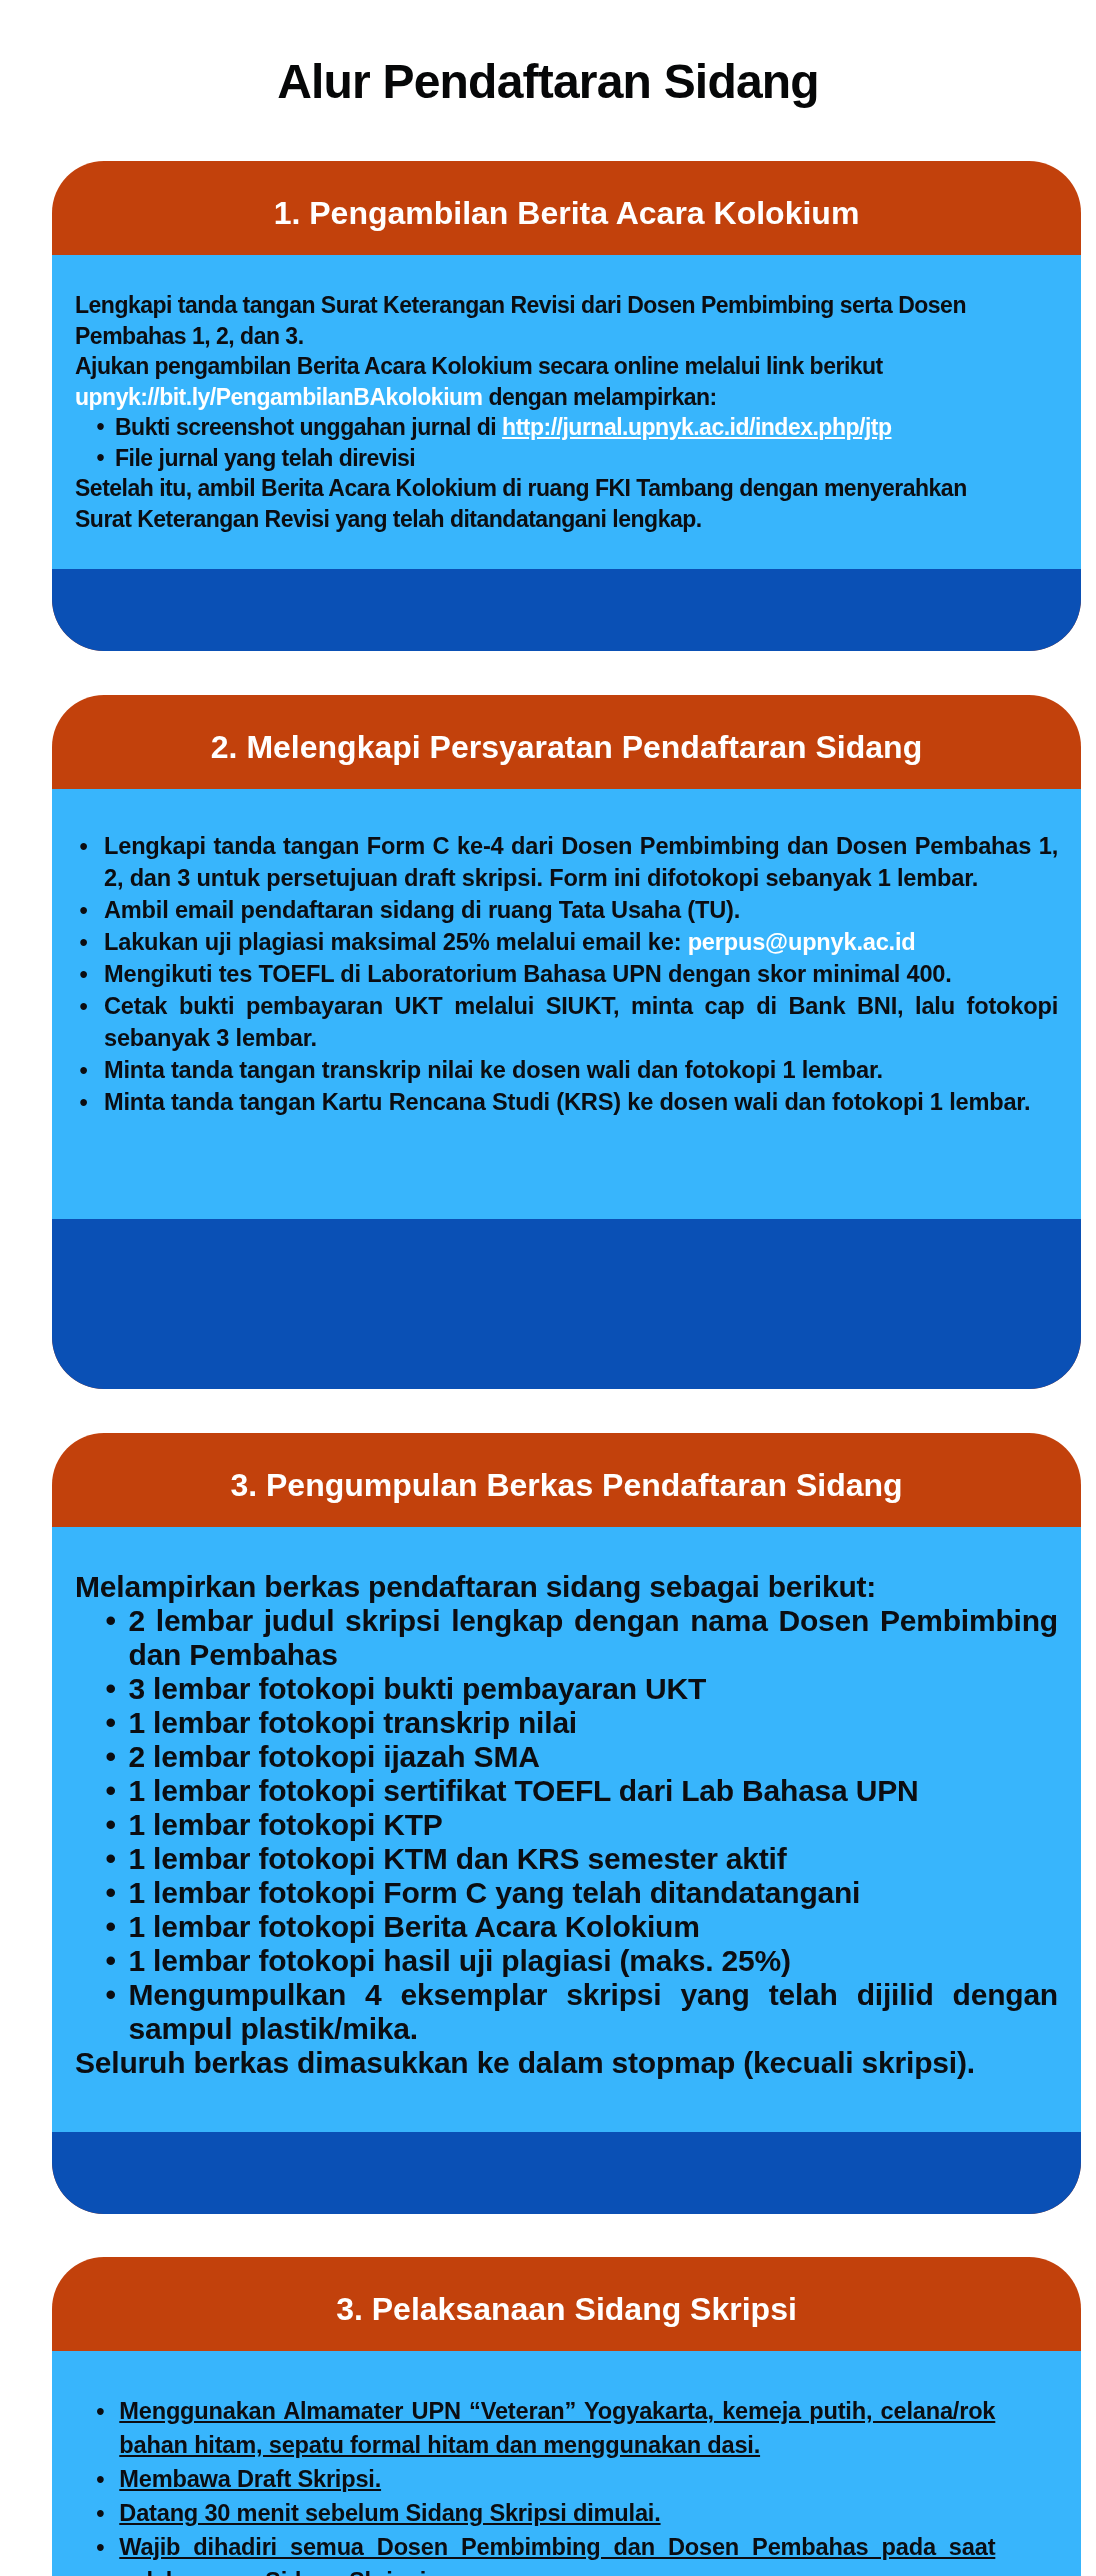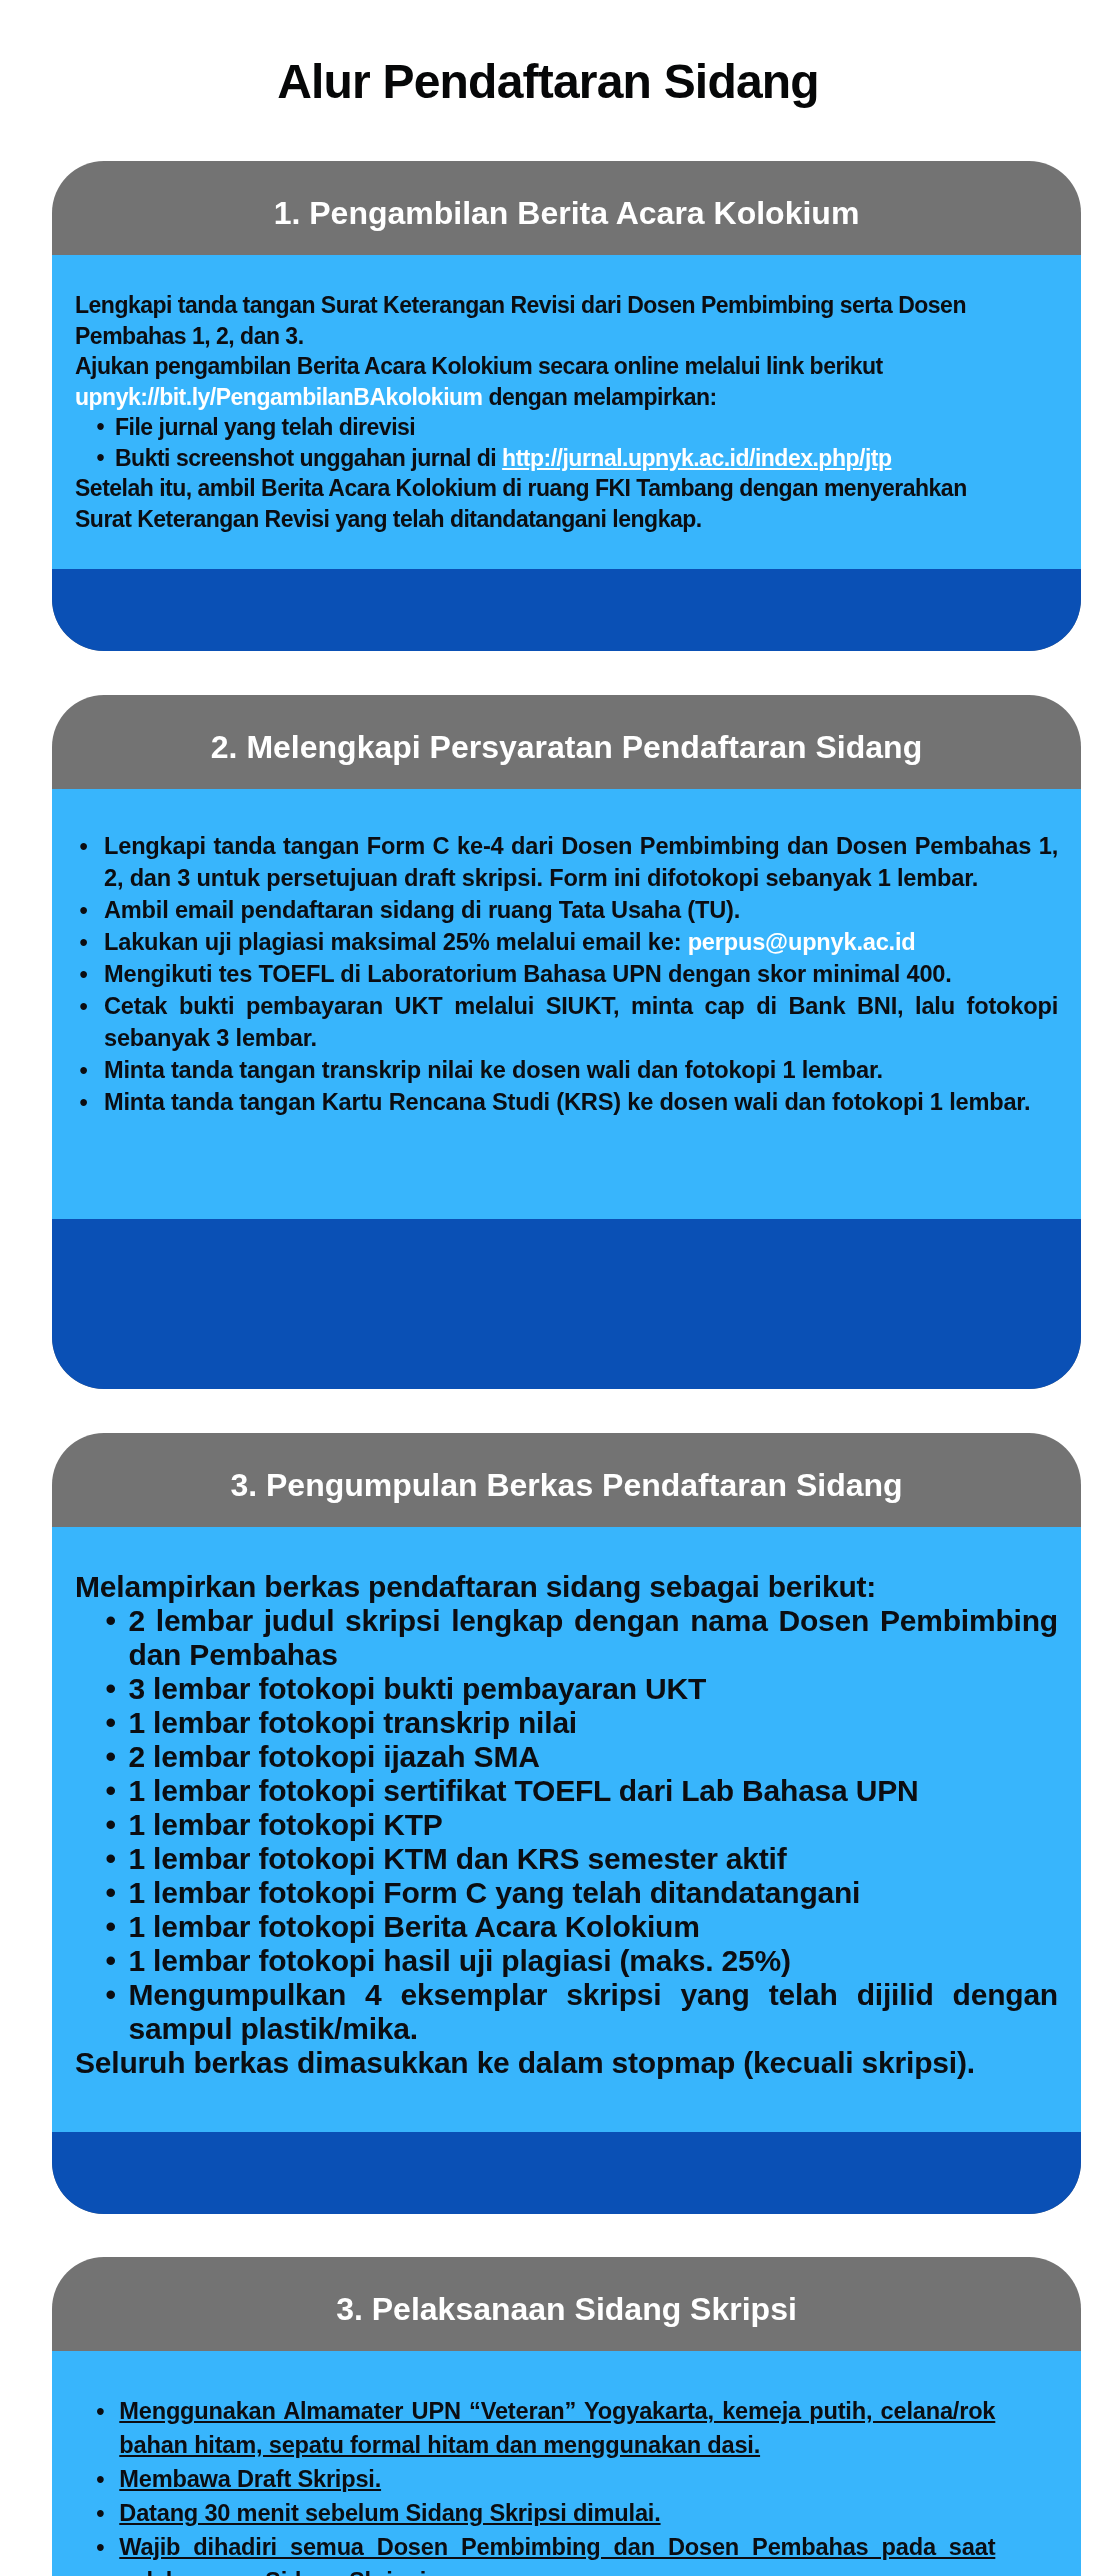--- a/index.html
+++ b/index.html
@@ -23,21 +23,21 @@
     line-height: 58px;
     letter-spacing: -0.8px;
     color: #060708;
     font-weight: bold;
   }
 
   
   .card {
     width: 1029px;
     margin-left: 52px;
-    background: #737373;
+    background: #c2410c;
     border-radius: 52px;
     overflow: hidden;
     display: flex;
     flex-direction: column;
   }
   .card-1 { height: 490px; }
   .card-2 { height: 694px; margin-top: 44px; }
   .card-3 { height: 781px; margin-top: 44px; }
   .card-4 { height: 466px; margin-top: 43px; }
 
@@ -112,22 +112,22 @@
 <h1 class="page-title">Alur Pendaftaran Sidang</h1>
 
 <section class="card card-1">
   <div class="card-header">
     <h2>1. Pengambilan Berita Acara Kolokium</h2>
   </div>
   <div class="card-body">
     <p>Lengkapi tanda tangan Surat Keterangan Revisi dari Dosen Pembimbing serta Dosen Pembahas 1, 2, dan 3.</p>
     <p><span>Ajukan pengambilan Berita Acara Kolokium secara online melalui link berikut </span><span class="run-white">upnyk://bit.ly/PengambilanBAkolokium</span><span> dengan melampirkan:</span></p>
     <ul>
+      <li class="bullet"><span>Bukti screenshot unggahan jurnal di </span><span class="run-white underlined">http://jurnal.upnyk.ac.id/index.php/jtp</span></li>
       <li class="bullet">File jurnal yang telah direvisi</li>
-      <li class="bullet"><span>Bukti screenshot unggahan jurnal di </span><span class="run-white underlined">http://jurnal.upnyk.ac.id/index.php/jtp</span></li>
     </ul>
     <p class="p3">Setelah itu, ambil Berita Acara Kolokium di ruang FKI Tambang dengan menyerahkan Surat Keterangan Revisi yang telah ditandatangani lengkap.</p>
   </div>
   <div class="card-footer"></div>
 </section>
 
 <section class="card card-2">
   <div class="card-header">
     <h2>2. Melengkapi Persyaratan Pendaftaran Sidang</h2>
   </div>

